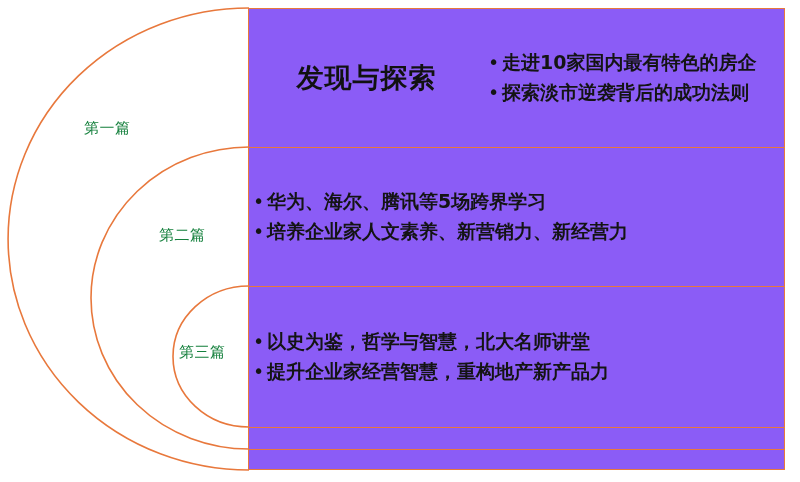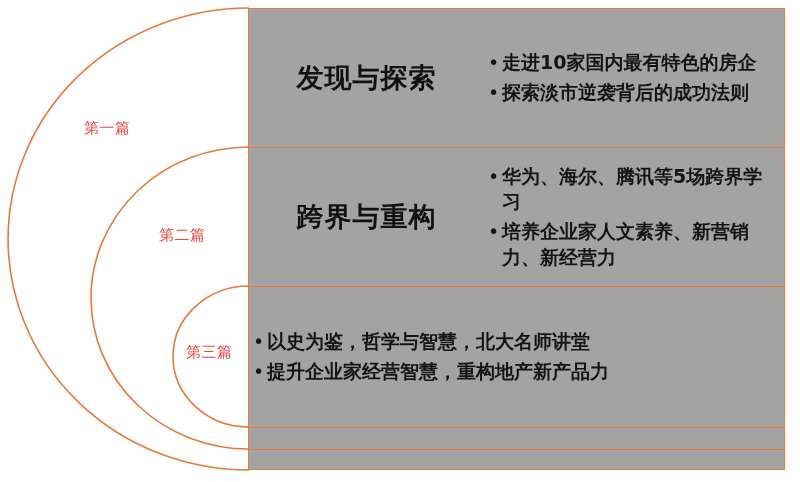--- a/index.html
+++ b/index.html
@@ -27,41 +27,41 @@
     left: 0;
     top: 0;
     width: 800px;
     height: 482px;
     pointer-events: none;
   }
 
   
   .section-label {
     position: absolute;
-    color: #ef4444;
+    color: #15803d;
     font-size: 15px;
     line-height: 1;
     letter-spacing: 0.5px;
     white-space: nowrap;
     font-family: "DejaVu Sans", "Liberation Sans", sans-serif;
   }
   .section-label.l1 { left: 84px;  top: 121px; }
   .section-label.l2 { left: 159px; top: 228px; }
-  .section-label.l3 { left: 186px; top: 345px; }
+  .section-label.l3 { left: 179px; top: 345px; }
 
   
   #panel {
     position: absolute;
     left: 248px;
     top: 8px;
     width: 537px;
     height: 462px;
     box-sizing: border-box;
     border: 1.6px solid #E8783C;
-    background: #a3a3a3;
+    background: #8b5cf6;
   }
   .prow {
     position: absolute;
     left: 0;
     width: 100%;
     box-sizing: border-box;
     display: flex;
     align-items: stretch;
   }
   .prow.sep { border-bottom: 1.6px solid #E8783C; }
@@ -139,21 +139,20 @@
           <span class="btext">走进10家国内最有特色的房企</span>
         </div>
         <div class="bullet">
           <span class="dot">•</span>
           <span class="btext">探索淡市逆袭背后的成功法则</span>
         </div>
       </div>
     </div>
 
     <div class="prow r2 sep">
-      <div class="row-title">跨界与重构</div>
       <div class="row-bullets">
         <div class="bullet">
           <span class="dot">•</span>
           <span class="btext">华为、海尔、腾讯等5场跨界学习</span>
         </div>
         <div class="bullet">
           <span class="dot">•</span>
           <span class="btext">培养企业家人文素养、新营销力、新经营力</span>
         </div>
       </div>

